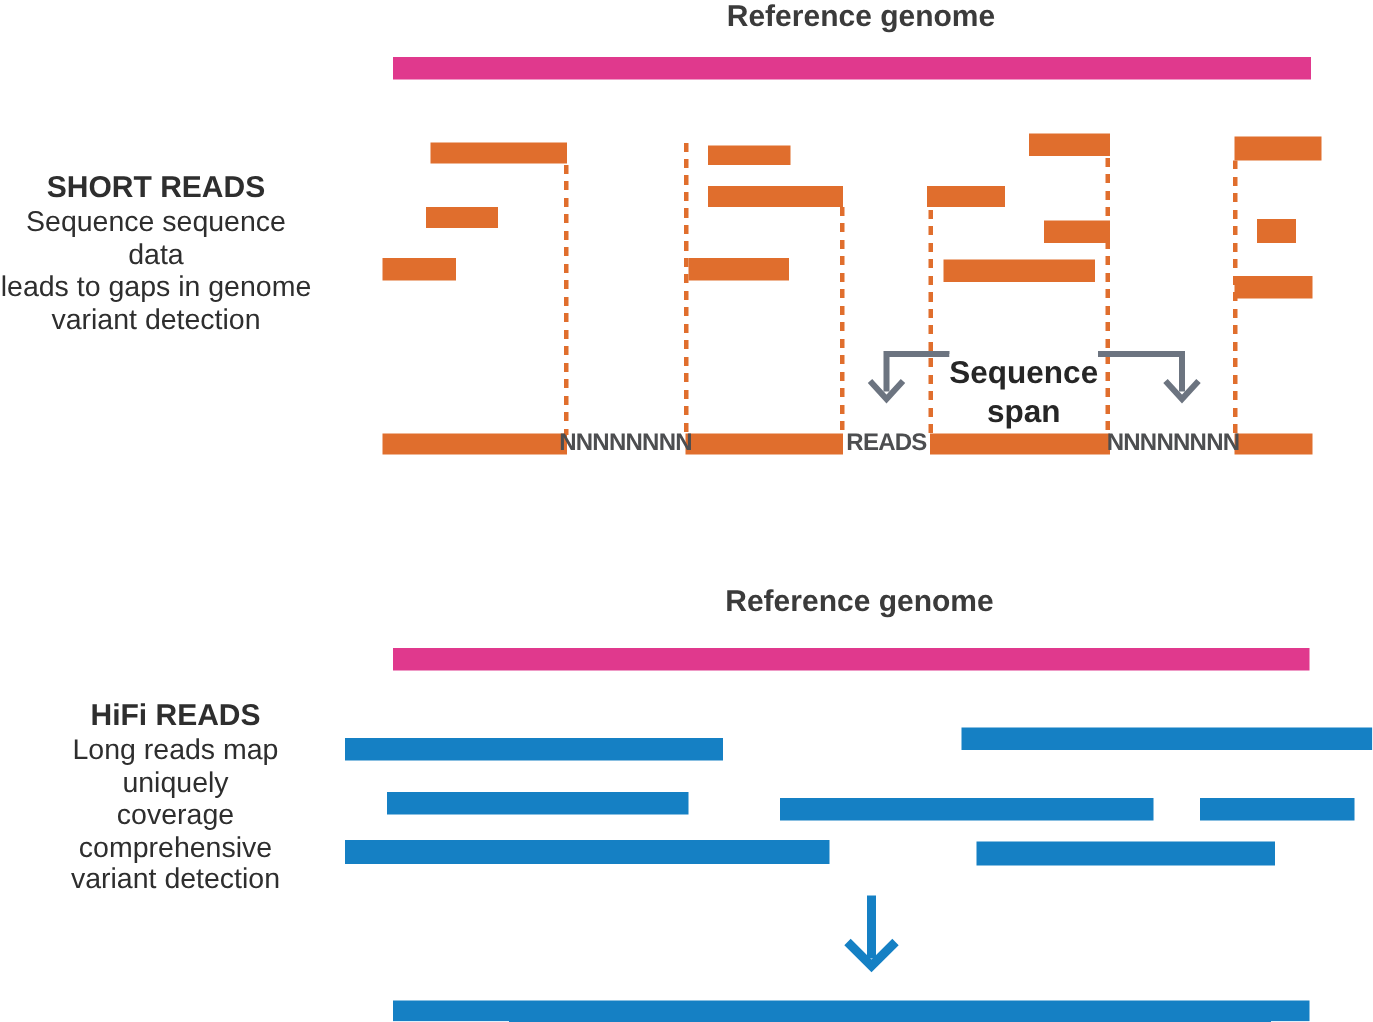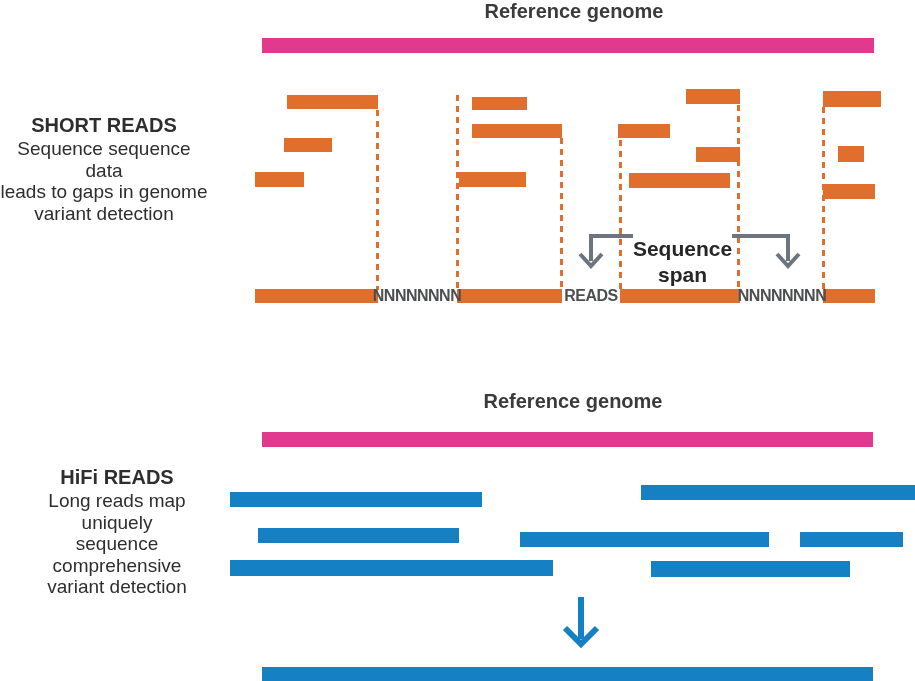--- a/index.html
+++ b/index.html
@@ -58,21 +58,21 @@
         <div>variant detection</div>
       </div>
   </div>
 
   <div class="ref-title" id="ref-title-bottom">Reference genome</div>
 
   <div class="side-block" id="hifi-block">
     <div class="side-heading">HiFi READS</div>
     <div class="side-body" id="hifi-body">
         <div>Long reads map uniquely</div>
-        <div>sequence comprehensive</div>
+        <div>coverage comprehensive</div>
         <div>variant detection</div>
       </div>
   </div>
 
   <div id="geometry-layer">
       <div class="bar pink" style="left: 262px; top: 38px; width: 612px; height: 15px;"></div>
       <div class="bar orange" style="left: 287px; top: 95px; width: 91px; height: 14px;"></div>
       <div class="bar orange" style="left: 284px; top: 138px; width: 48px; height: 14px;"></div>
       <div class="bar orange" style="left: 255px; top: 172px; width: 49px; height: 15px;"></div>
       <div class="bar orange" style="left: 472px; top: 97px; width: 55px; height: 13px;"></div>

